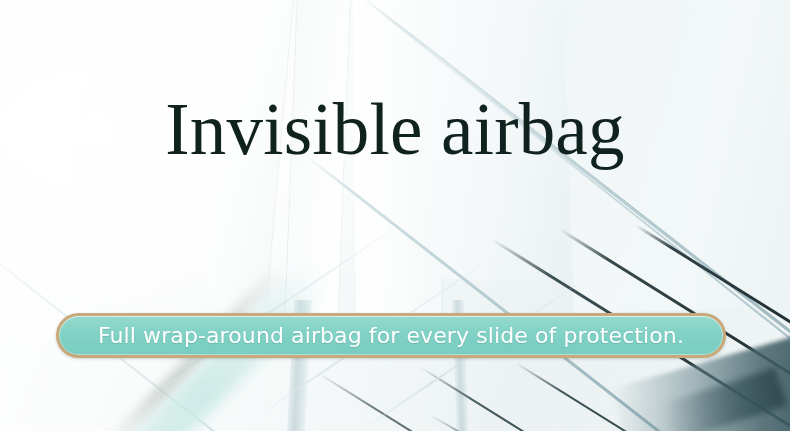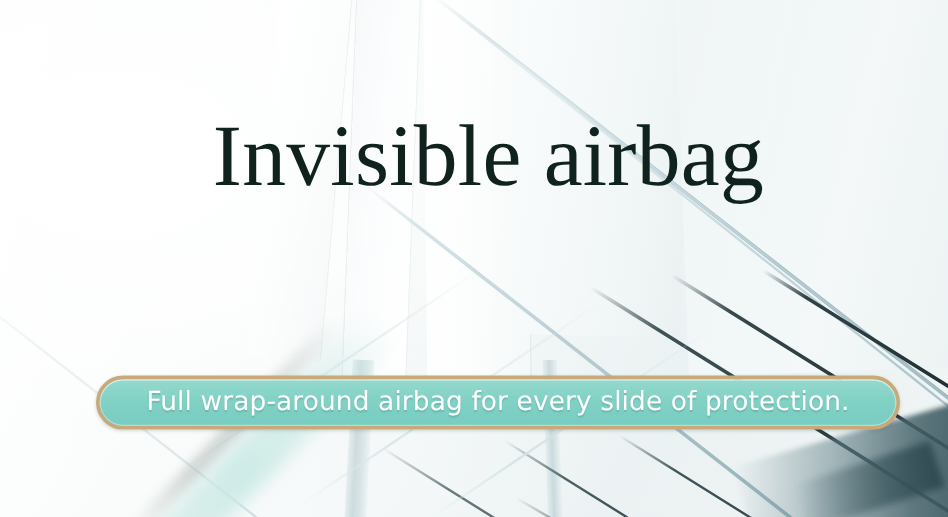--- a/index.html
+++ b/index.html
@@ -198,21 +198,20 @@
     inset: 0;
     background:
       linear-gradient(100deg, rgba(255,255,255,.80) 0%, rgba(255,255,255,.46) 38%, rgba(255,255,255,.14) 66%, rgba(255,255,255,.05) 100%);
     pointer-events: none;
   }
 
   
   .content {
     position: absolute;
     inset: 0;
-    margin-left: 24px;
   }
   .headline {
     position: absolute;
     left: 0; right: 0;
     top: 82px;
     text-align: center;
     font-family: "Liberation Serif", "DejaVu Serif", serif;
     color: #10221d;
     font-size: 73px;
     line-height: 1.32;

